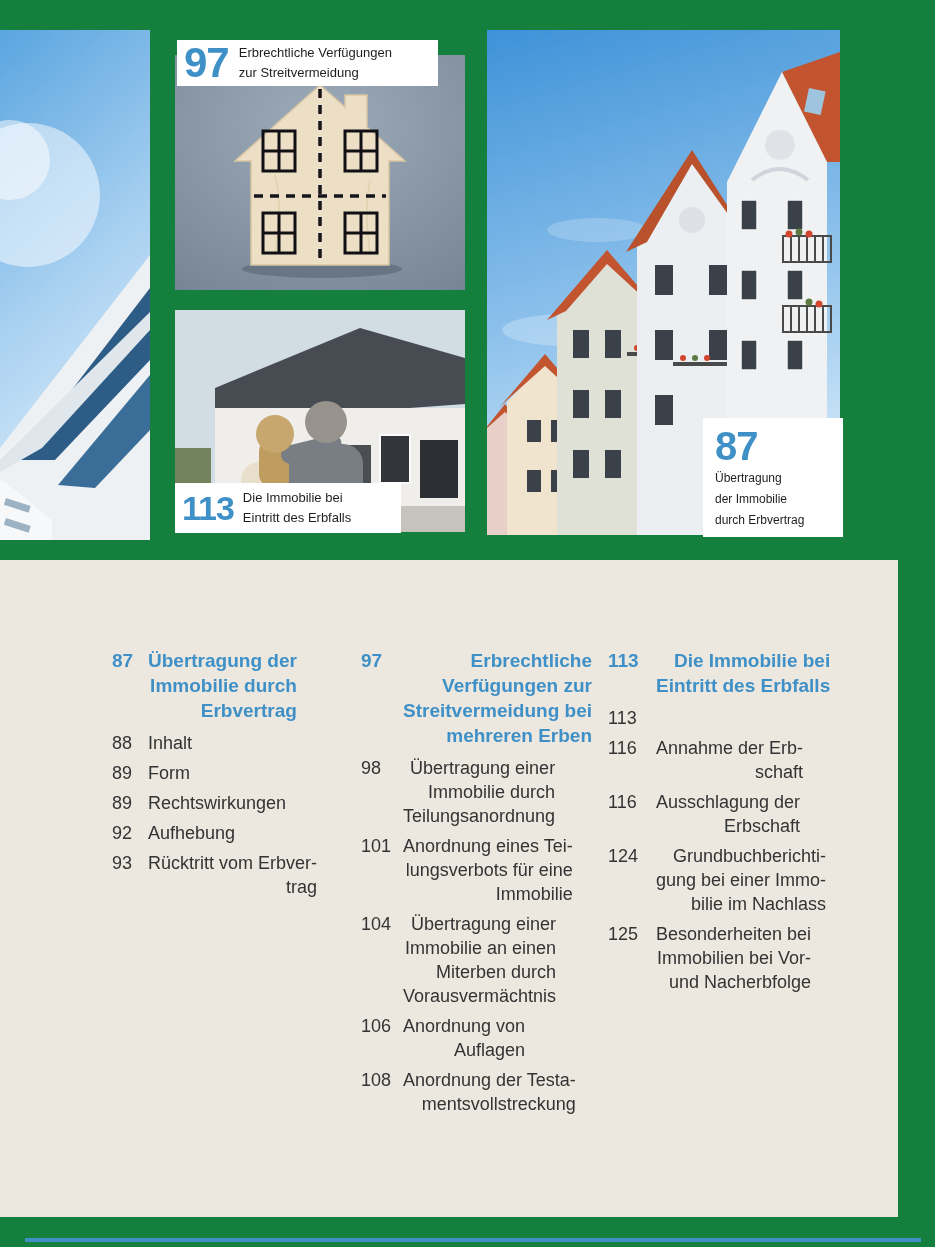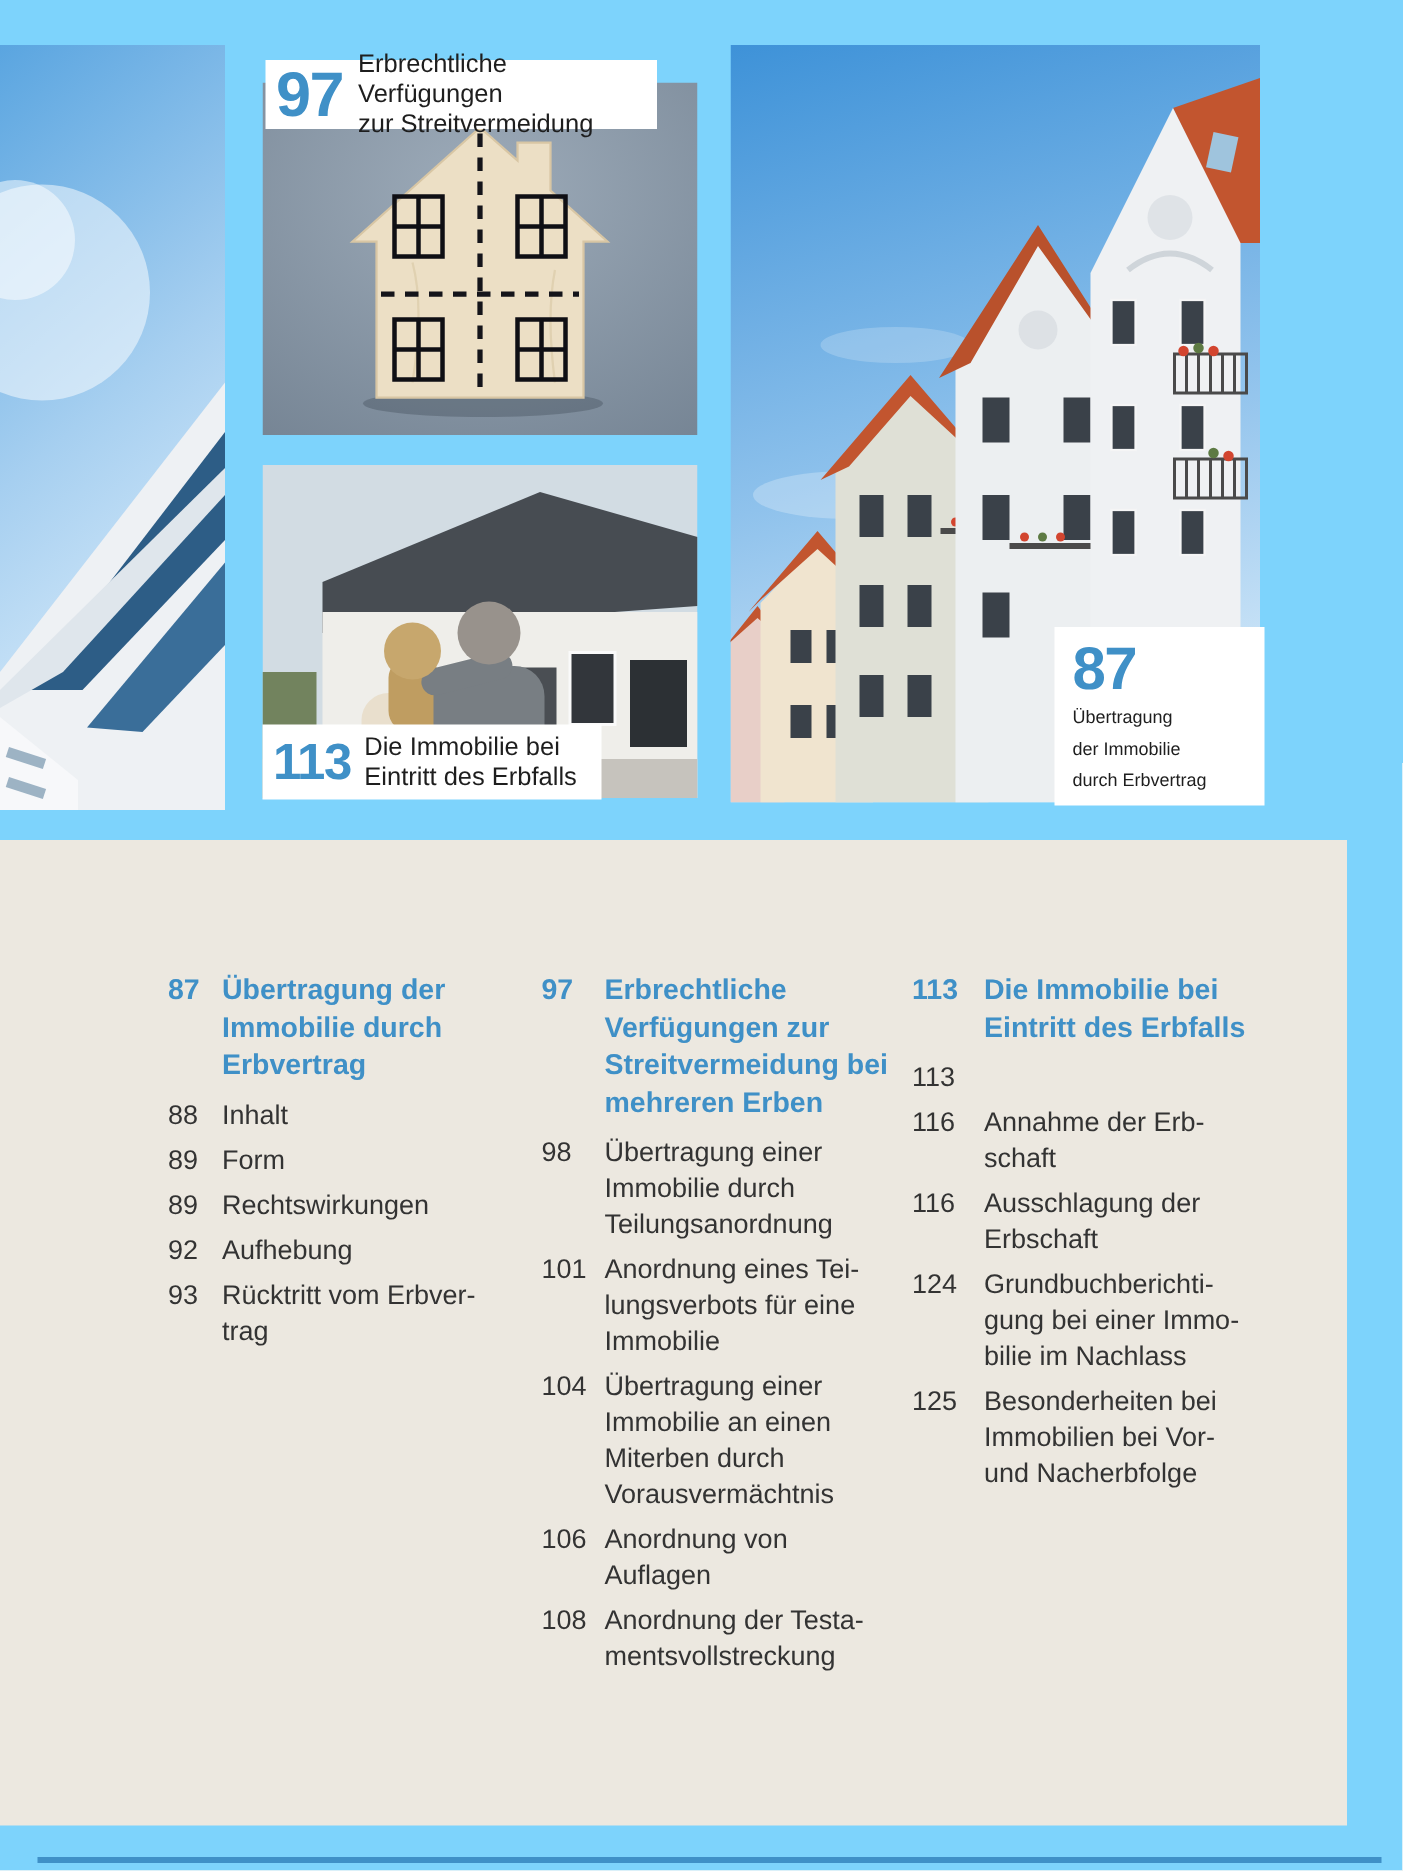--- a/index.html
+++ b/index.html
@@ -3,32 +3,32 @@
 <meta charset="utf-8">
 <style>
   :root{
     --accent:#3f90c7;
     --panel:#ece8e0;
     --ink:#333333;
   }
   *{margin:0;padding:0;box-sizing:border-box;}
   html,body{background:#fff;}
   body{font-family:"Liberation Sans",sans-serif;}
-  .page{position:relative;width:935px;height:1247px;background:#7dd3fc;overflow:hidden;}
+  .page{position:relative;width:935px;height:1247px;background:#15803d;overflow:hidden;}
 
   
   .photo{position:absolute;display:block;}
   .photo-left{left:0;top:30px;width:150px;height:510px;}
   .photo-midtop{left:175px;top:55px;width:290px;height:235px;}
   .photo-midbottom{left:175px;top:310px;width:290px;height:222px;}
   .photo-right{left:487px;top:30px;width:353px;height:505px;}
 
   .card{position:absolute;background:#ffffff;color:#1e1e1e;}
   .card .num{color:var(--accent);font-weight:bold;}
-  .card .lines{white-space:pre-line;font-size:17px;line-height:20px;}
+  .card .lines{white-space:pre-line;font-size:13px;line-height:20px;}
 
   .card-97{left:177px;top:40px;width:261px;height:46px;display:flex;align-items:center;padding-left:7px;}
   .card-97 .num{font-size:42px;line-height:40px;margin-right:10px;letter-spacing:-1px;}
 
   .card-113{left:175px;top:483px;width:226px;height:50px;display:flex;align-items:center;padding-left:7px;}
   .card-113 .num{font-size:34px;line-height:34px;margin-right:9px;letter-spacing:-1px;}
 
   .card-87{left:703px;top:418px;width:140px;height:119px;padding:6px 0 0 12px;}
   .card-87 .num{display:block;font-size:40px;line-height:44px;letter-spacing:-1px;}
   .card-87 .lines{font-size:12px;line-height:21px;}
@@ -37,21 +37,21 @@
   .panel{position:absolute;left:0;top:560px;width:898px;height:657px;background:var(--panel);}
   .toc-col{position:absolute;top:88px;}
   .toc-col.c0{left:112px;width:235px;}
   .toc-col.c1{left:361px;width:240px;}
   .toc-col.c2{left:608px;width:250px;}
   .toc-row{display:flex;margin-bottom:6px;font-size:18px;line-height:24px;color:var(--ink);}
   .toc-row .num{flex:none;}
   .c0 .toc-row .num{width:36px;}
   .c1 .toc-row .num{width:42px;}
   .c2 .toc-row .num{width:48px;}
-  .toc-row .txt{white-space:pre-line;}
+  .toc-row .txt{white-space:pre-line;text-align:right;}
   .toc-row.heading{color:var(--accent);font-weight:bold;font-size:19px;line-height:25px;margin-bottom:8px;}
 
   .bottom-rule{position:absolute;left:25px;top:1238px;width:896px;height:4px;background:var(--accent);}
 </style>
 </head>
 <body>
 
 <div class="page">
 
   <svg class="photo photo-left" viewBox="0 0 150 510">

